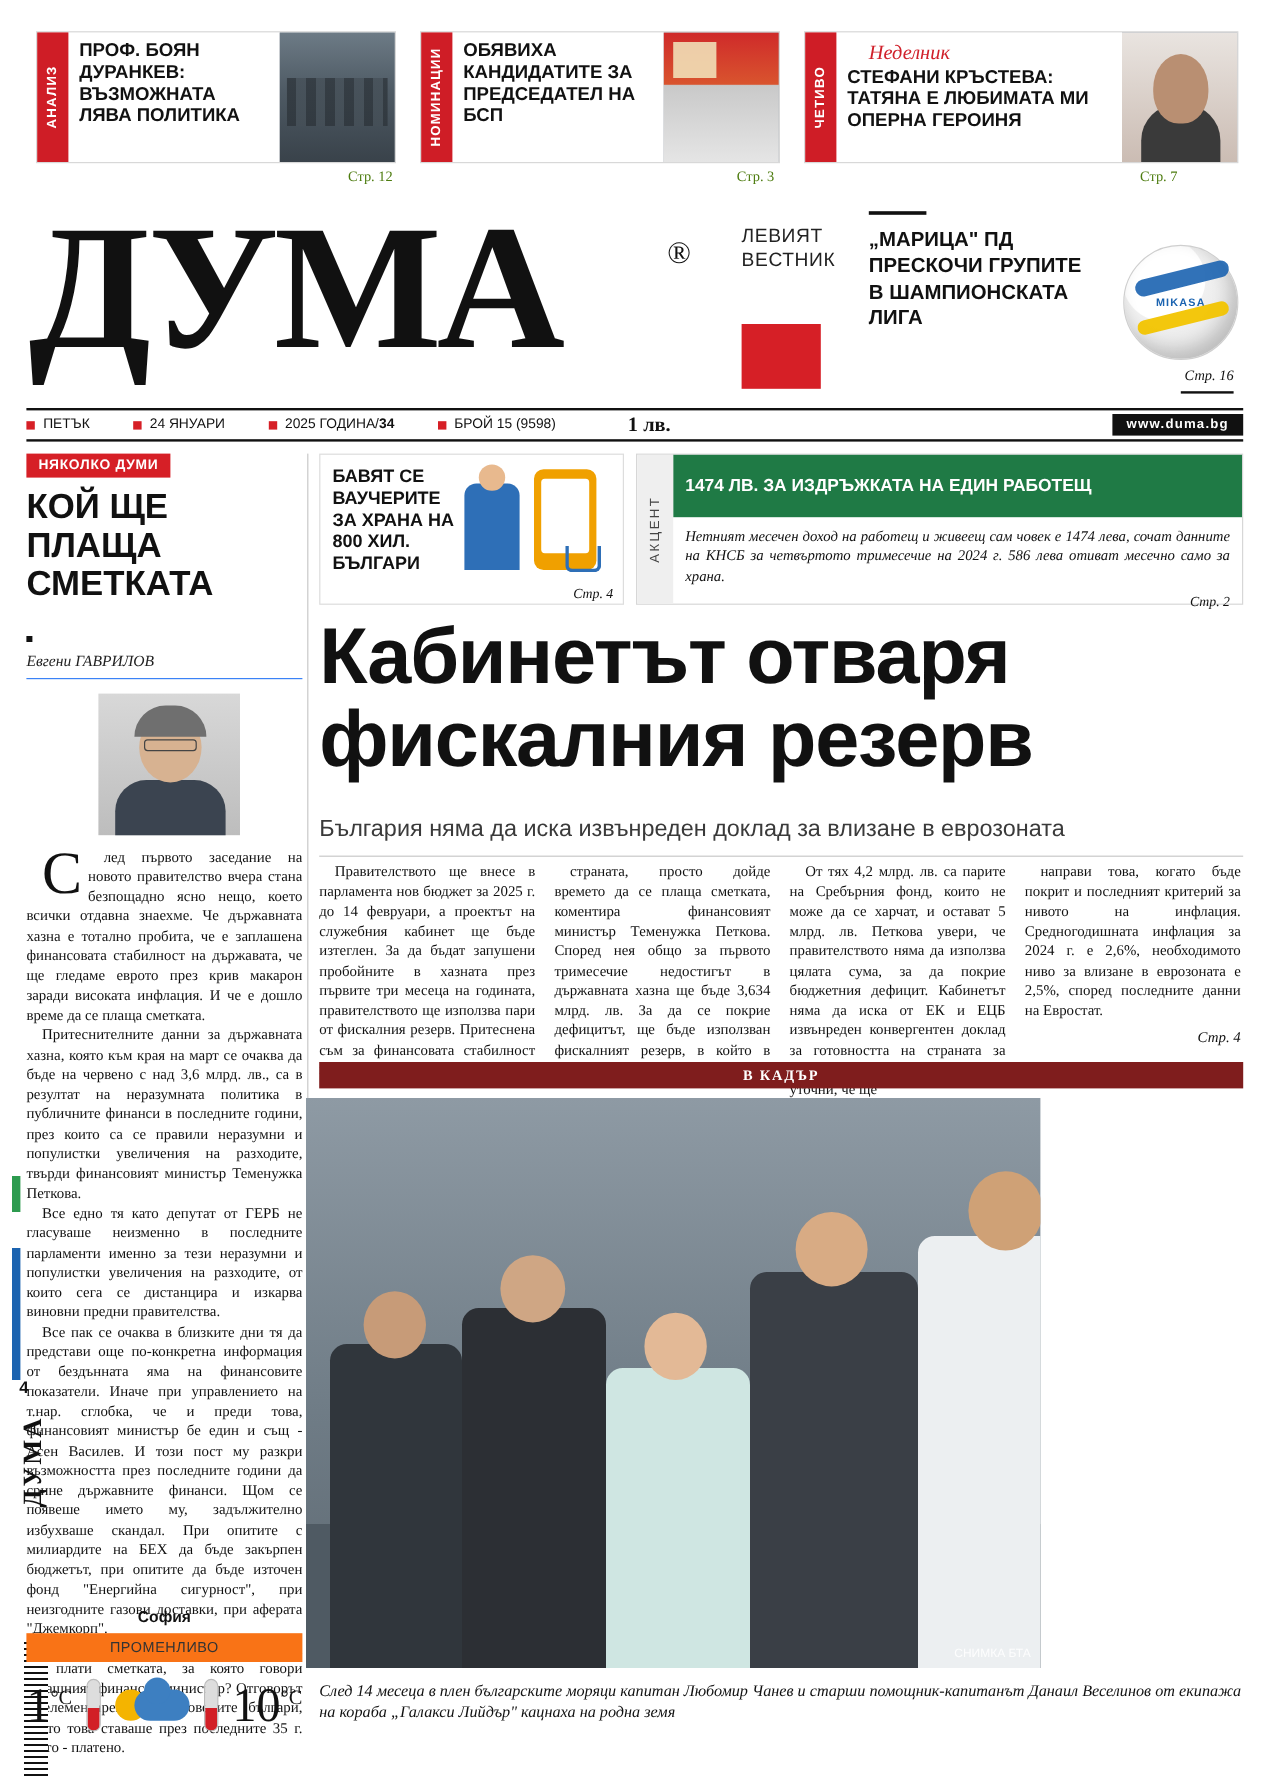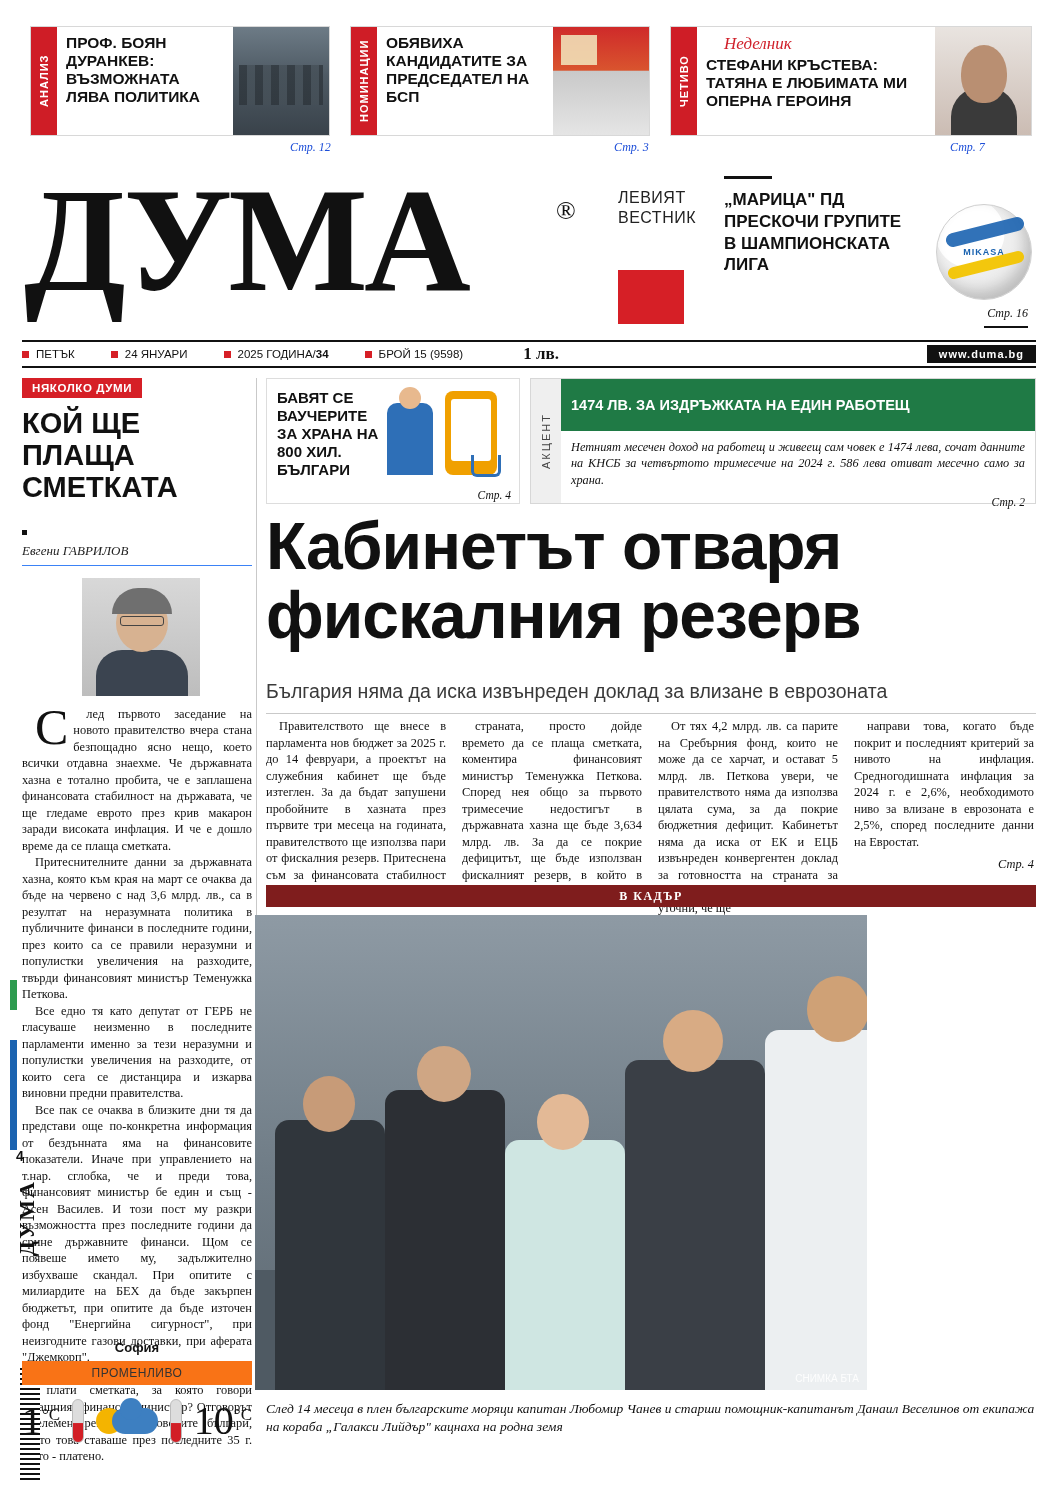--- a/index.html
+++ b/index.html
@@ -34,21 +34,21 @@
     font-weight:bold; font-size:11px; letter-spacing:1px;
   }
   .promo-text {
     flex:1; padding:7px 8px 4px 9px;
     font-family:"Liberation Sans", sans-serif;
     font-weight:bold; font-size:15.5px; line-height:1.17;
     color:#111; text-transform:uppercase;
   }
   .promo-img { width:96px; background:#aab0b6; overflow:hidden; position:relative; }
   .promo-page {
-    position:absolute; font-style:italic; font-size:12px; color:#1d4ed8;
+    position:absolute; font-size:12px; color:#4d7c0f;
     font-family:"Liberation Serif", serif;
   }
 
   
   .ph { position:absolute; inset:0; }
   .ph1 { background:
       linear-gradient(180deg,#6d7b86 0%,#4e5a64 45%,#39424a 100%); }
   .ph1:after{ content:""; position:absolute; left:6px; top:38px; width:84px; height:40px;
       background:repeating-linear-gradient(90deg,#2c3339 0 8px,#454f57 8px 16px); opacity:.75;}
   .ph2 { background:linear-gradient(180deg,#cf2a2a 0%,#d9542e 40%,#c9c9c9 41%,#e5e5e5 100%); }

